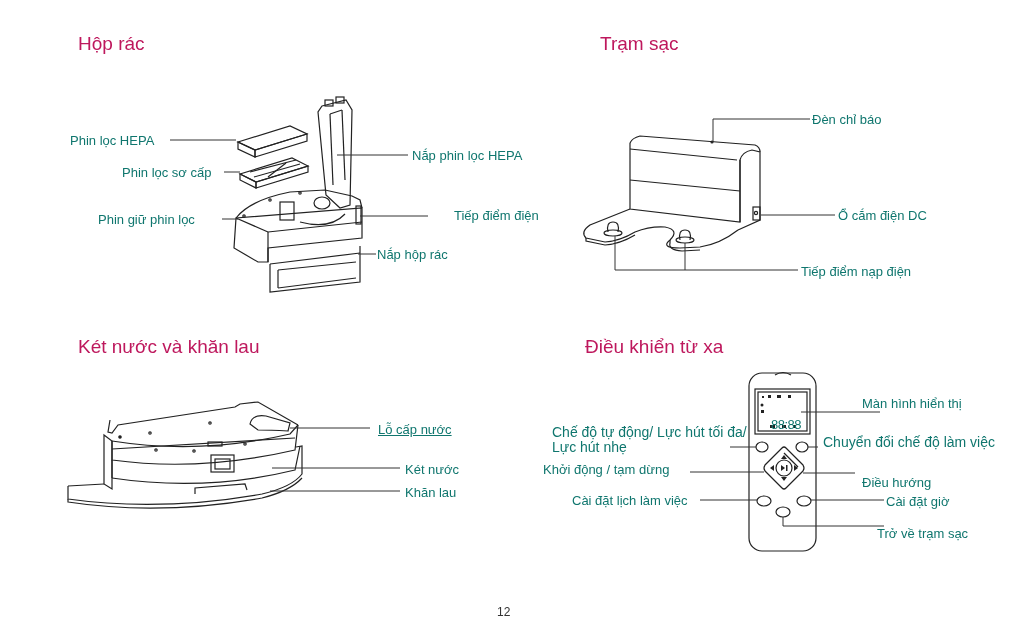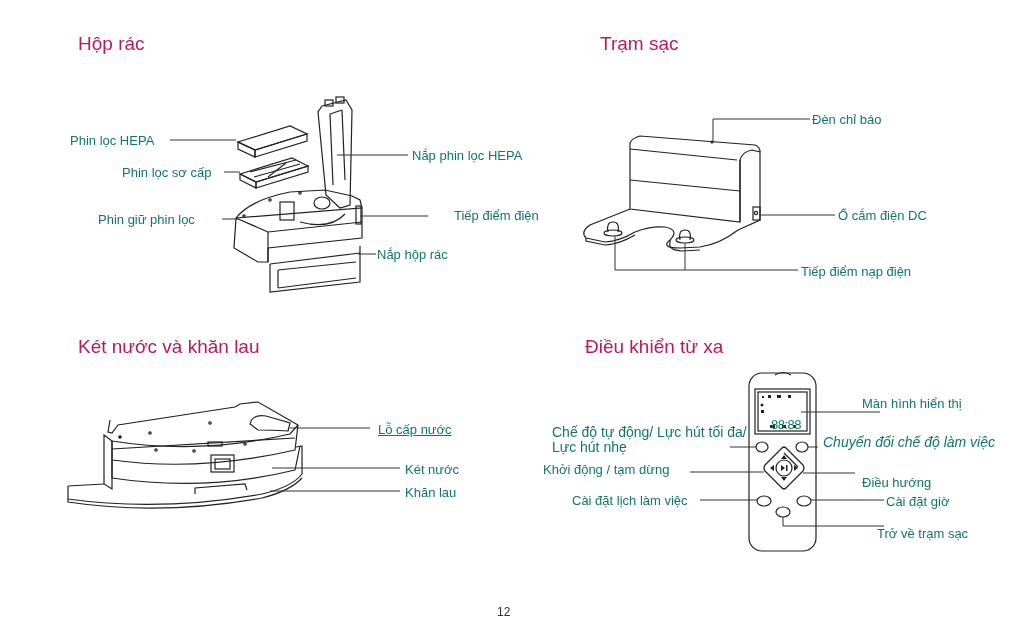--- a/index.html
+++ b/index.html
@@ -203,20 +203,20 @@
 <div class="lbl" style="left:838px;top:208px;">Ổ cắm điện DC</div>
 <div class="lbl" style="left:801px;top:264px;">Tiếp điểm nạp điện</div>
 
 <div class="lbl" style="left:378px;top:422px;text-decoration:underline;">Lỗ cấp nước</div>
 <div class="lbl" style="left:405px;top:462px;">Két nước</div>
 <div class="lbl" style="left:405px;top:485px;">Khăn lau</div>
 
 <div class="lbl" style="left:862px;top:396px;">Màn hình hiển thị</div>
 <div class="lbl sm" style="left:552px;top:425px;">Chế độ tự động/ Lực hút tối đa/</div>
 <div class="lbl sm" style="left:552px;top:440px;">Lực hút nhẹ</div>
-<div class="lbl sm" style="left:823px;top:435px;font-style:italic;">Chuyển đổi chế độ làm việc</div>
+<div class="lbl sm" style="left:823px;top:435px;">Chuyển đổi chế độ làm việc</div>
 <div class="lbl" style="left:543px;top:462px;">Khởi động / tạm dừng</div>
 <div class="lbl" style="left:862px;top:467px;margin-top:8px;">Điều hướng</div>
 <div class="lbl" style="left:572px;top:493px;">Cài đặt lịch làm việc</div>
 <div class="lbl" style="left:886px;top:494px;">Cài đặt giờ</div>
 <div class="lbl" style="left:877px;top:526px;">Trở về trạm sạc</div>
 
 <div class="pagenum">12</div>
 
 </body></html>

